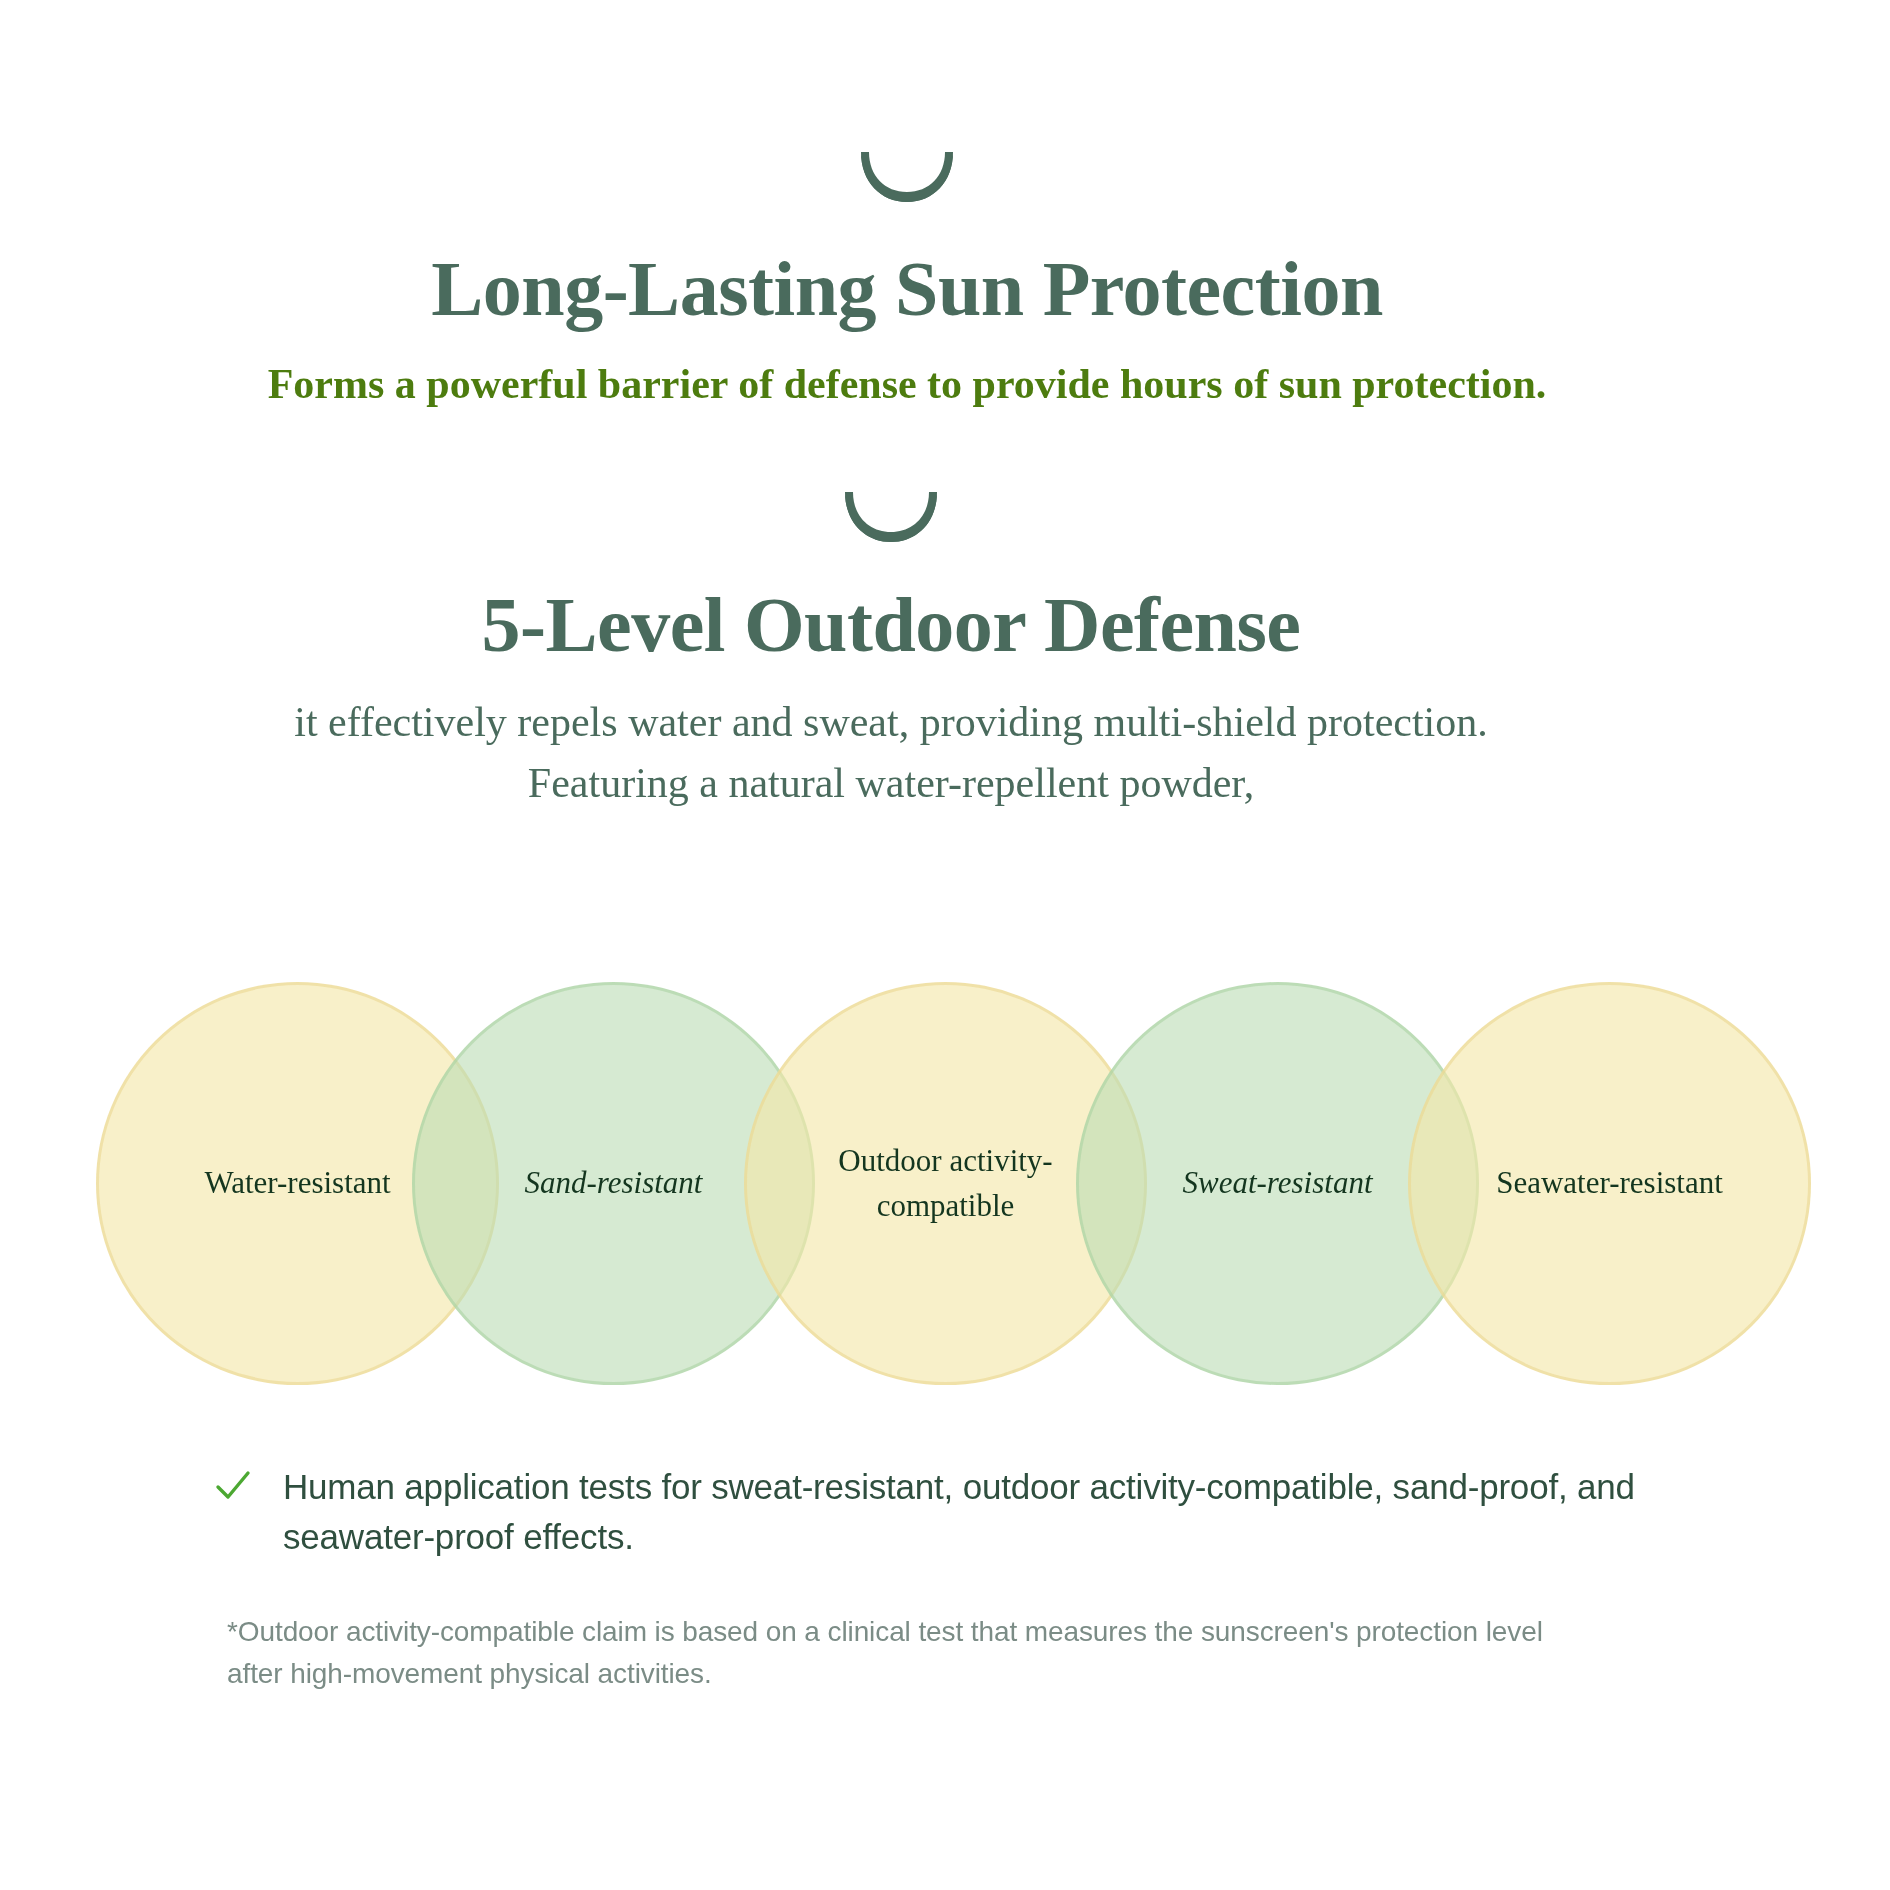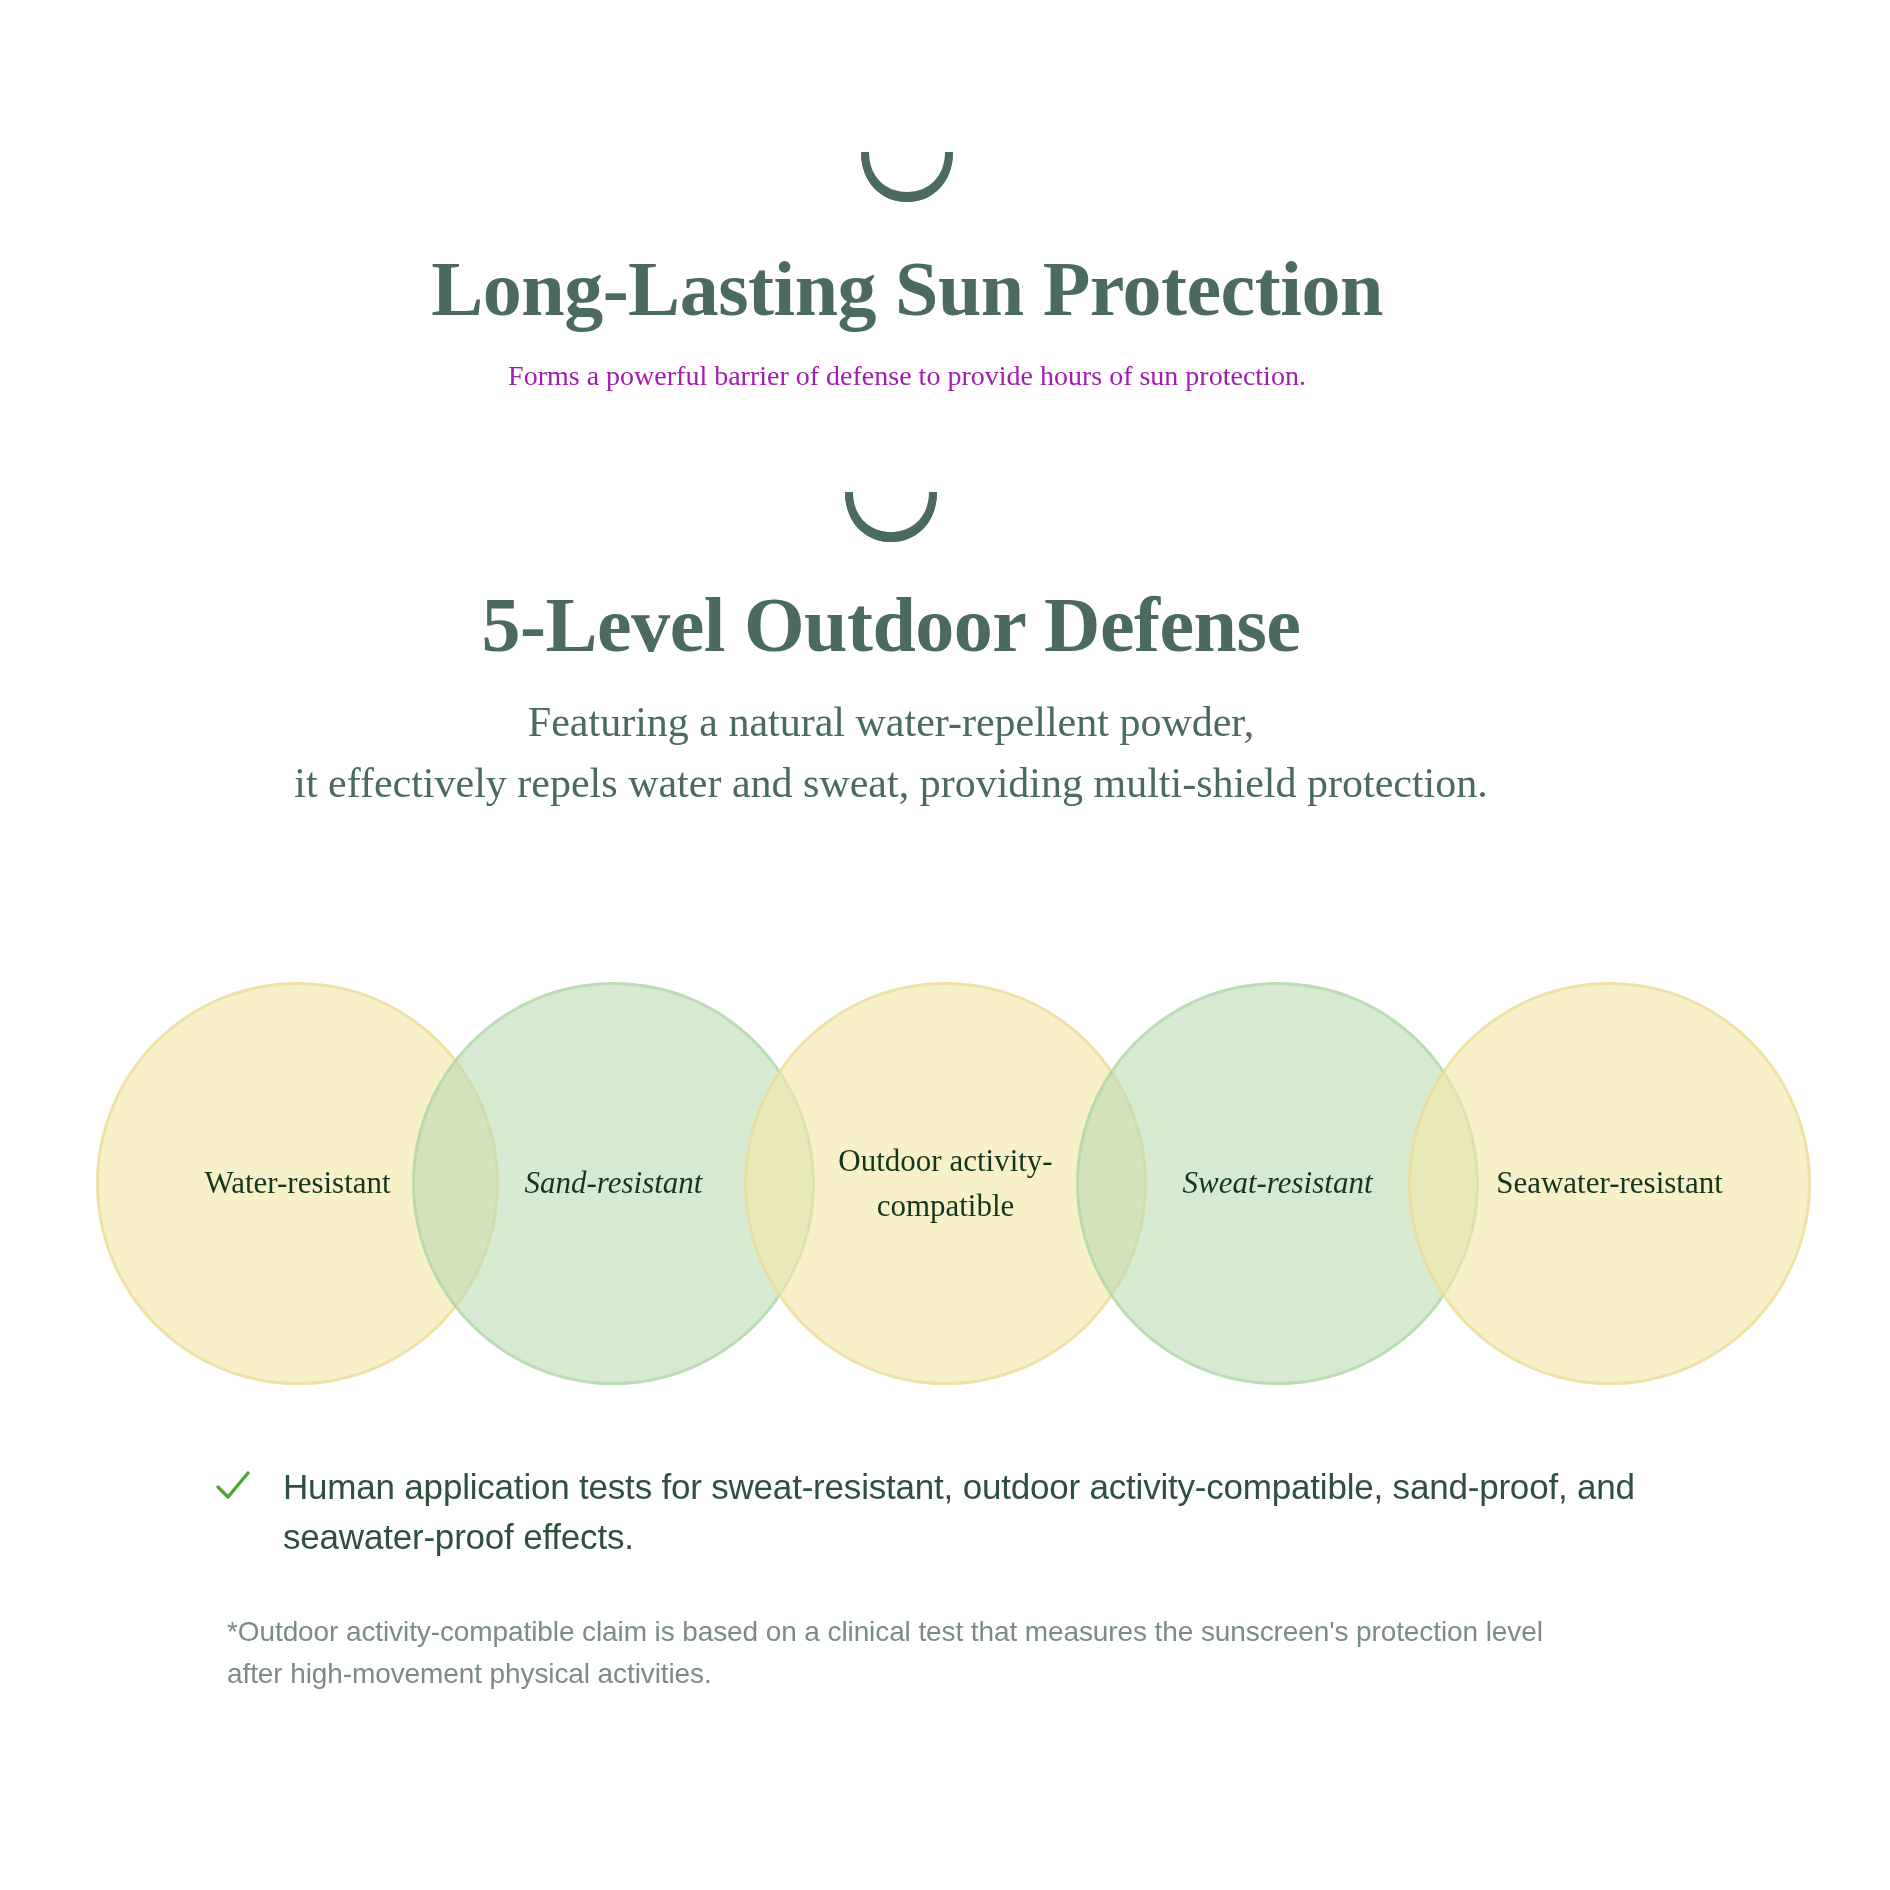--- a/index.html
+++ b/index.html
@@ -43,24 +43,24 @@
     font-family: "Liberation Serif", "DejaVu Serif", serif;
     font-weight: bold;
     font-size: 78px;
     line-height: 1.05;
     letter-spacing: -0.5px;
     color: #4a6b5d;
   }
   .subtitle-1 {
     margin: 28px 0 0 0;
     font-family: "Liberation Serif", "DejaVu Serif", serif;
-    font-weight: normal;
-    font-size: 28px;
+    font-weight: bold;
+    font-size: 42px;
     line-height: 1.25;
-    color: #a21caf;
+    color: #4d7c0f;
   }
 
   
   .section-two {
     position: absolute;
     top: 492px;
     left: 0;
     width: 1782px;
     text-align: center;
   }
@@ -185,22 +185,22 @@
 
   <div class="section-two">
     <div class="crescent-wrap">
       <svg class="crescent" width="96" height="52" viewBox="0 0 96 52" aria-hidden="true">
         <path d="M2 0 C2 30 22 50 48 50 C74 50 94 30 94 0 C86 0 86 0 86 0 C86 24 70 40 48 40 C26 40 10 24 10 0 Z" fill="#4a6b5d"></path>
         <path d="M2 0 C2 30 22 50 48 50 C74 50 94 30 94 0 C94 0 92 16 80 28 C70 38 60 42 48 42 C34 42 22 36 14 24 C6 14 2 4 2 0 Z" fill="#4a6b5d"></path>
       </svg>
     </div>
     <h2 class="heading-2">5-Level Outdoor Defense</h2>
     <p class="subtitle-2">
+      <span class="line">it effectively repels water and sweat, providing multi-shield protection.</span>
       <span class="line">Featuring a natural water-repellent powder,</span>
-      <span class="line">it effectively repels water and sweat, providing multi-shield protection.</span>
     </p>
   </div>
 
   <div class="venn">
     <div class="venn-circle c-yellow" style="left:96px; z-index:1;">
       <span class="venn-label">Water-resistant</span>
     </div>
     <div class="venn-circle c-green" style="left:412px; z-index:2;">
       <span class="venn-label">Sand-resistant</span>
     </div>

